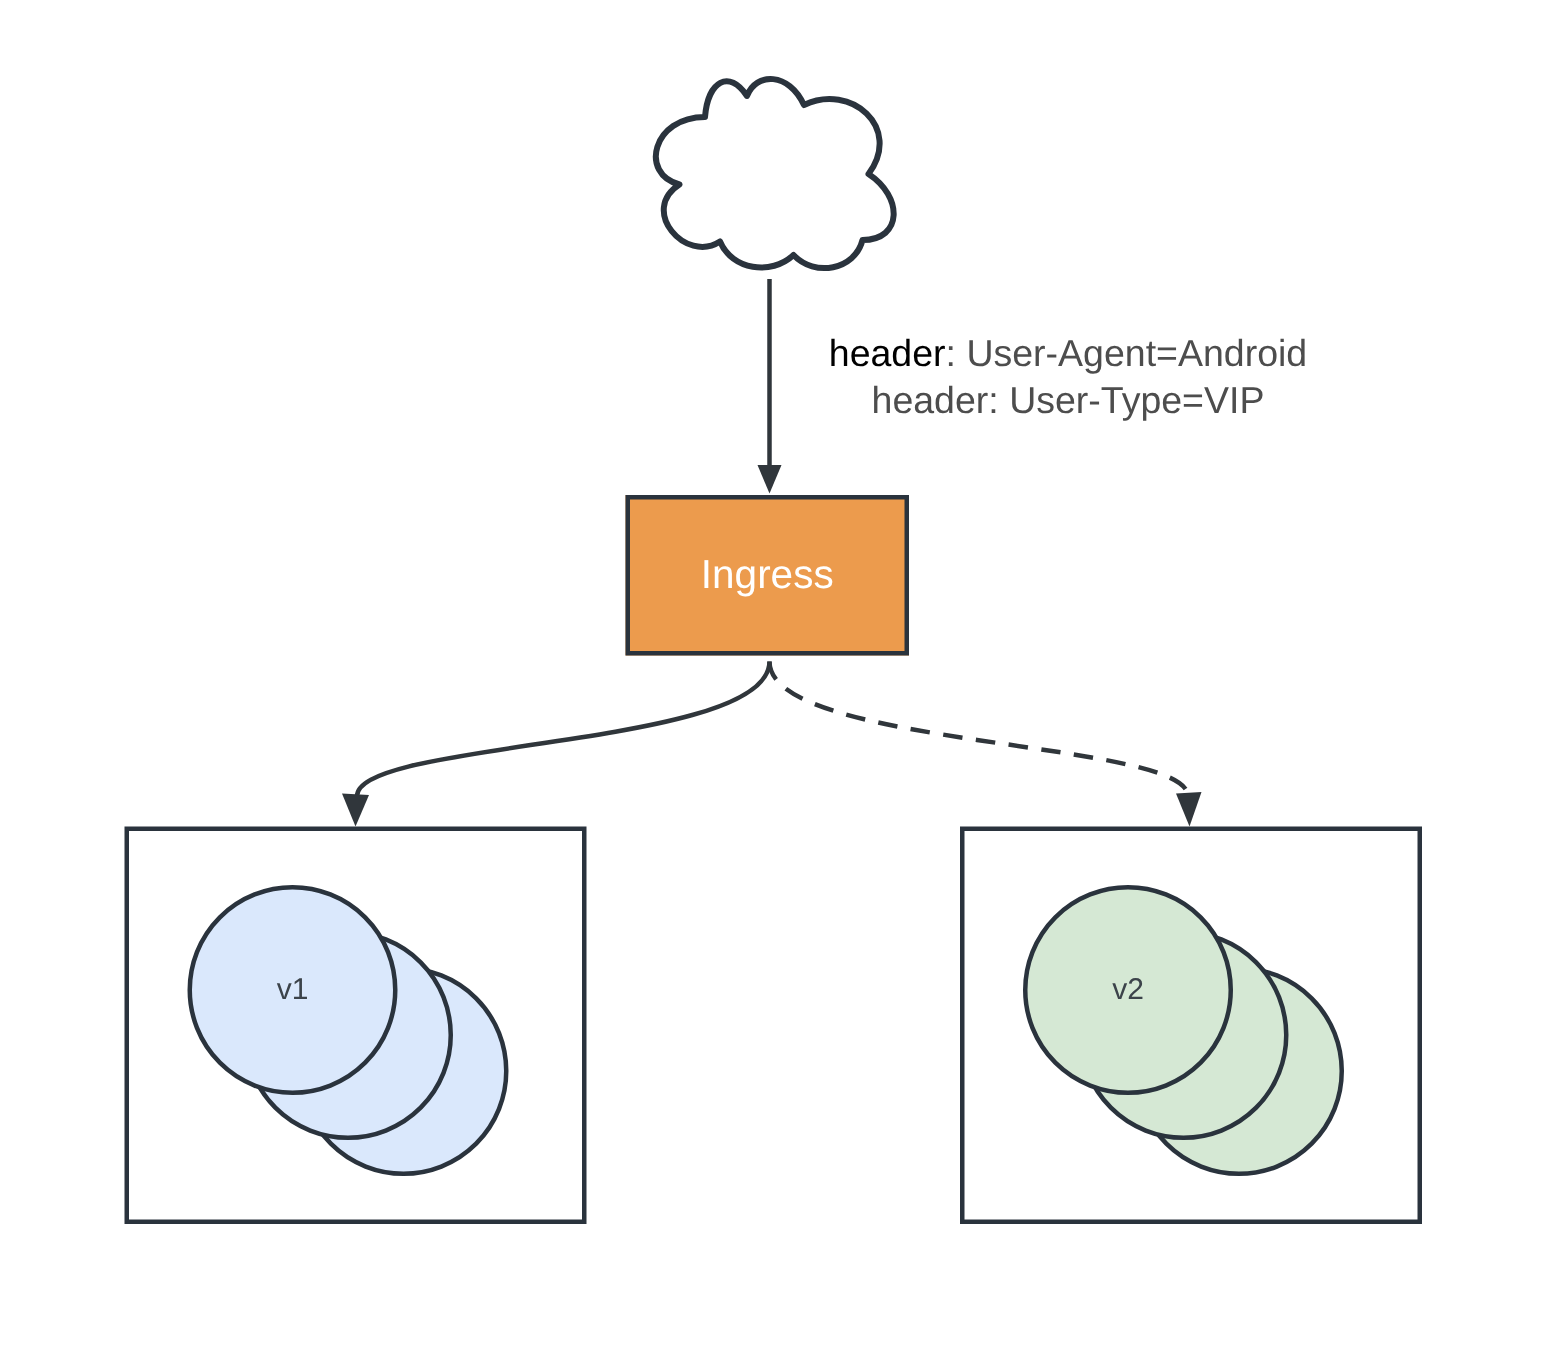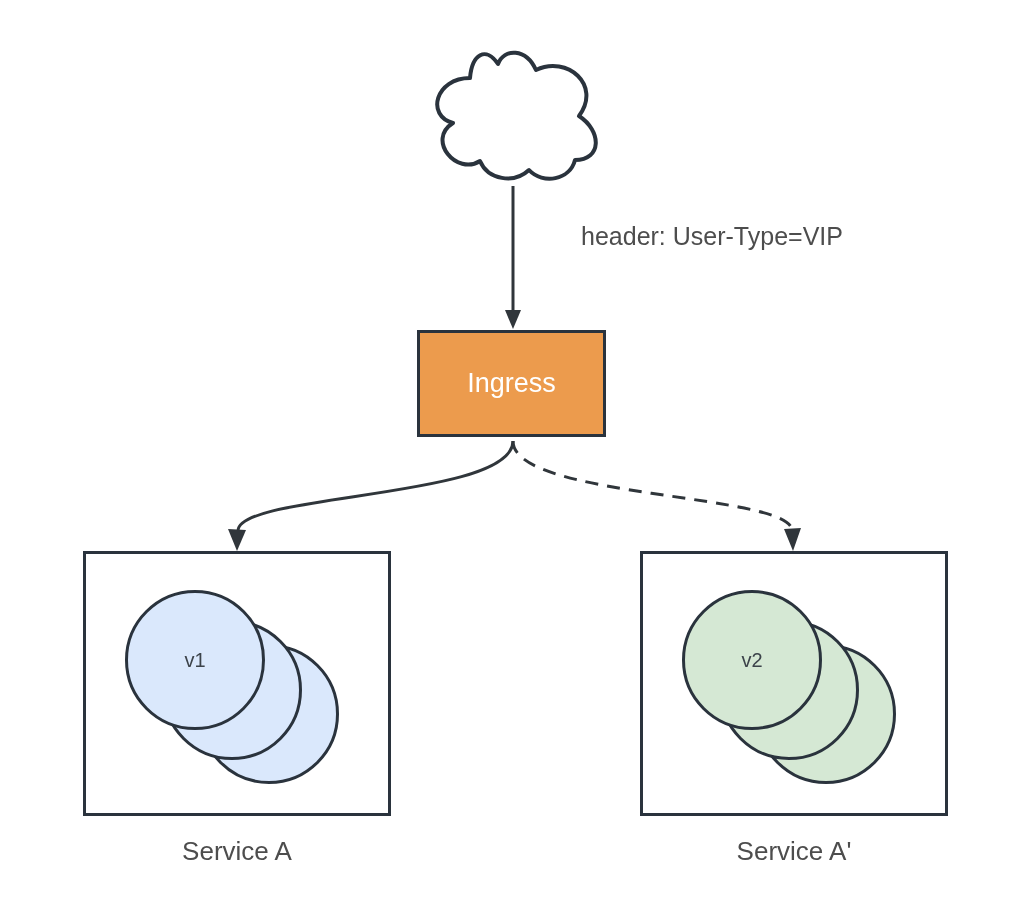--- a/index.html
+++ b/index.html
@@ -53,42 +53,41 @@
     color:var(--label-gray);
   }
   .annotation .kw{color:#000000;}
 </style>
 </head>
 <body>
 
 <div id="canvas">
 
   <div class="annotation">
+    <div><span class="kw">header</span><span>: User-Agent=Android</span></div>
     <div>header: User-Type=VIP</div>
   </div>
 
   <div class="ingress-box">
     <span>Ingress</span>
   </div>
 
   <div class="node-box service-box-a"></div>
   <div class="pod blue" style="left:199px;top:644px;"></div>
   <div class="pod blue" style="left:162px;top:620px;"></div>
   <div class="pod blue" style="left:125px;top:590px;">
     <span>v1</span>
   </div>
-  <div class="service-label" style="left:83px;top:836px;">Service A</div>
 
   <div class="node-box service-box-a2"></div>
   <div class="pod green" style="left:756px;top:644px;"></div>
   <div class="pod green" style="left:719px;top:620px;"></div>
   <div class="pod green" style="left:682px;top:590px;">
     <span>v2</span>
   </div>
-  <div class="service-label" style="left:640px;top:836px;">Service A'</div>
 
   <svg id="shapes" viewBox="0 0 1035 913">
 
     <g transform="translate(426,40)">
       <path class="cloud-shape" d="M 44 38
         C 9 38, 0 76, 27 83
         C 0 100, 31 136, 54 121
         C 62 140, 88 144, 103 130
         C 117 145, 144 140, 149 120
         C 176 120, 176 91, 153 76

